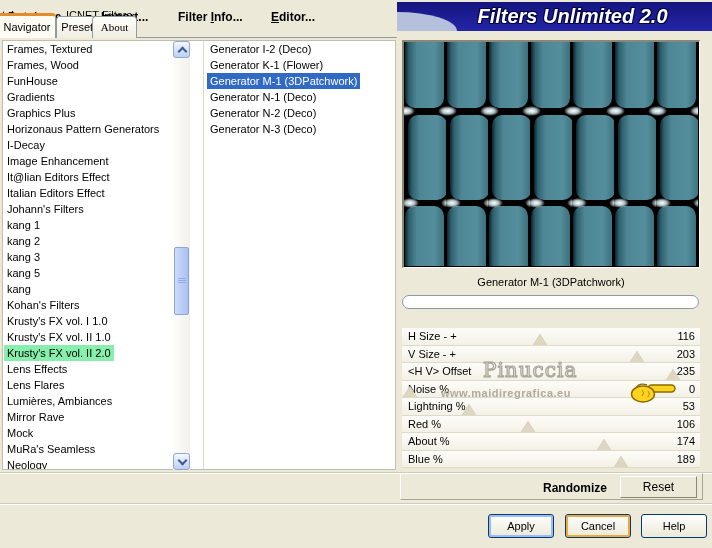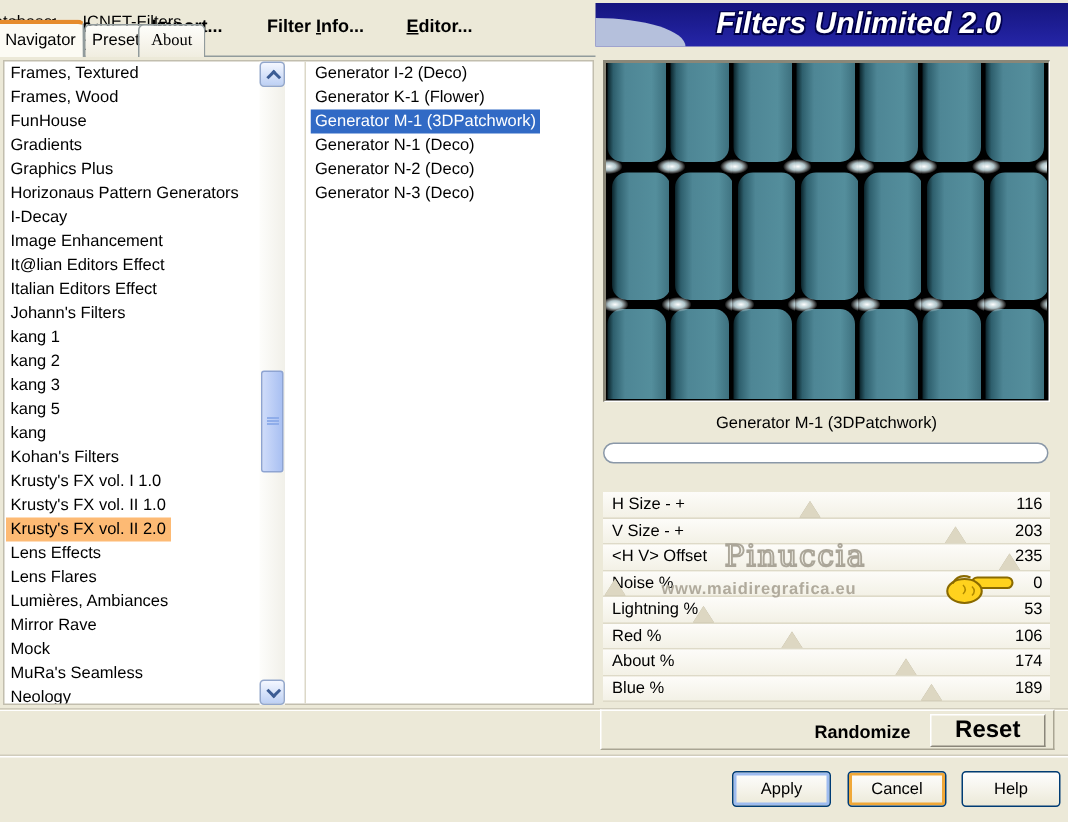--- a/index.html
+++ b/index.html
@@ -22,21 +22,21 @@
   .tab-idle{top:16px;height:22px;line-height:21px;z-index:1;}
   .tab-presets{left:56px;width:48px;}
   .tab-about{left:92px;width:45px;font-family:Liberation Serif, serif;}
 
   
   .listpanel{left:2px;top:40px;width:394px;height:430px;background:#fff;border:1px solid #c2beae;box-sizing:border-box;}
   .vdivider{left:203px;top:41px;width:1px;height:428px;background:#dcd8c8;}
   .catlist{left:4px;top:41px;width:168px;height:428px;overflow:hidden;}
   .fltlist{left:207px;top:41px;width:188px;height:428px;overflow:hidden;}
   .lrow{height:16px;line-height:16px;white-space:nowrap;width:max-content;padding:0 3px;}
-  .catlist .lrow.selected{background:#fdba74;}
+  .catlist .lrow.selected{background:#86efac;}
   .fltlist .lrow.selected{background:#316ac5;color:#fff;}
 
   
   .sbar{left:173px;top:41px;width:17px;height:429px;background:linear-gradient(90deg,#fdfdfb,#f1f0e9);}
   .sbtn{left:0;width:17px;height:17px;box-sizing:border-box;background:linear-gradient(#f4f7ff,#bdd0f4);
         border:1px solid #93a7cc;border-radius:3px;}
   .sbtn-up{top:0;} .sbtn-down{bottom:0;}
   .chev{position:absolute;left:5px;width:5px;height:5px;border-left:2px solid #3c5c94;border-top:2px solid #3c5c94;}
   .chev-up{top:6px;transform:rotate(45deg);}
   .chev-down{top:3px;transform:rotate(225deg);}
@@ -70,24 +70,24 @@
   
   .menurow{left:0;top:472px;width:712px;height:30px;border-top:1px solid #cfcbbb;box-shadow:inset 0 1px 0 #fff;}
   .menuitem{top:10px;font-weight:bold;font-size:12px;cursor:default;}
   .mi-db{left:8px;} .mi-imp{left:101px;} .mi-fi{left:178px;} .mi-ed{left:271px;}
   .u{text-decoration:underline;}
   .actionstrip{left:400px;top:473px;width:303px;height:27px;box-sizing:border-box;
         border-top:1px solid #fff;border-left:1px solid #fff;border-right:1px solid #a9a593;border-bottom:1px solid #a9a593;}
   .randomize{left:543px;top:481px;font-weight:bold;font-size:12px;}
   .resetbtn{left:620px;top:476px;width:77px;height:22px;box-sizing:border-box;background:#ece9d8;
         border-top:1px solid #fff;border-left:1px solid #fff;border-right:1px solid #8a867a;border-bottom:1px solid #8a867a;
-        font-weight:bold;font-size:16px;text-align:center;line-height:20px;}
+        font-weight:normal;font-size:12px;text-align:center;line-height:20px;}
 
   .statusrow{left:0;top:503px;width:712px;height:45px;border-top:1px solid #d0ccbc;box-shadow:inset 0 1px 0 #fff;}
-  .st-lab1{left:-12px;top:9px;} .st-val1{left:55px;top:9px;}
+  .st-lab1{left:-12px;top:9px;} .st-val1{left:55px;top:9px;padding-left:11px;}
   .st-lab2{left:-12px;top:24px;} .st-val2{left:55px;top:24px;}
 
   .xpbtn{top:514px;width:66px;height:24px;box-sizing:border-box;border:1px solid #003c74;border-radius:3px;
          background:linear-gradient(#fefefe,#ece9d8);text-align:center;line-height:22px;}
   .btn-apply{left:488px;box-shadow:inset 0 0 0 2px #9ebcf0;}
   .btn-cancel{left:565px;box-shadow:inset 0 0 0 2px #f0a839;}
   .btn-help{left:641px;}
 </style>
 </head>
 <body>

